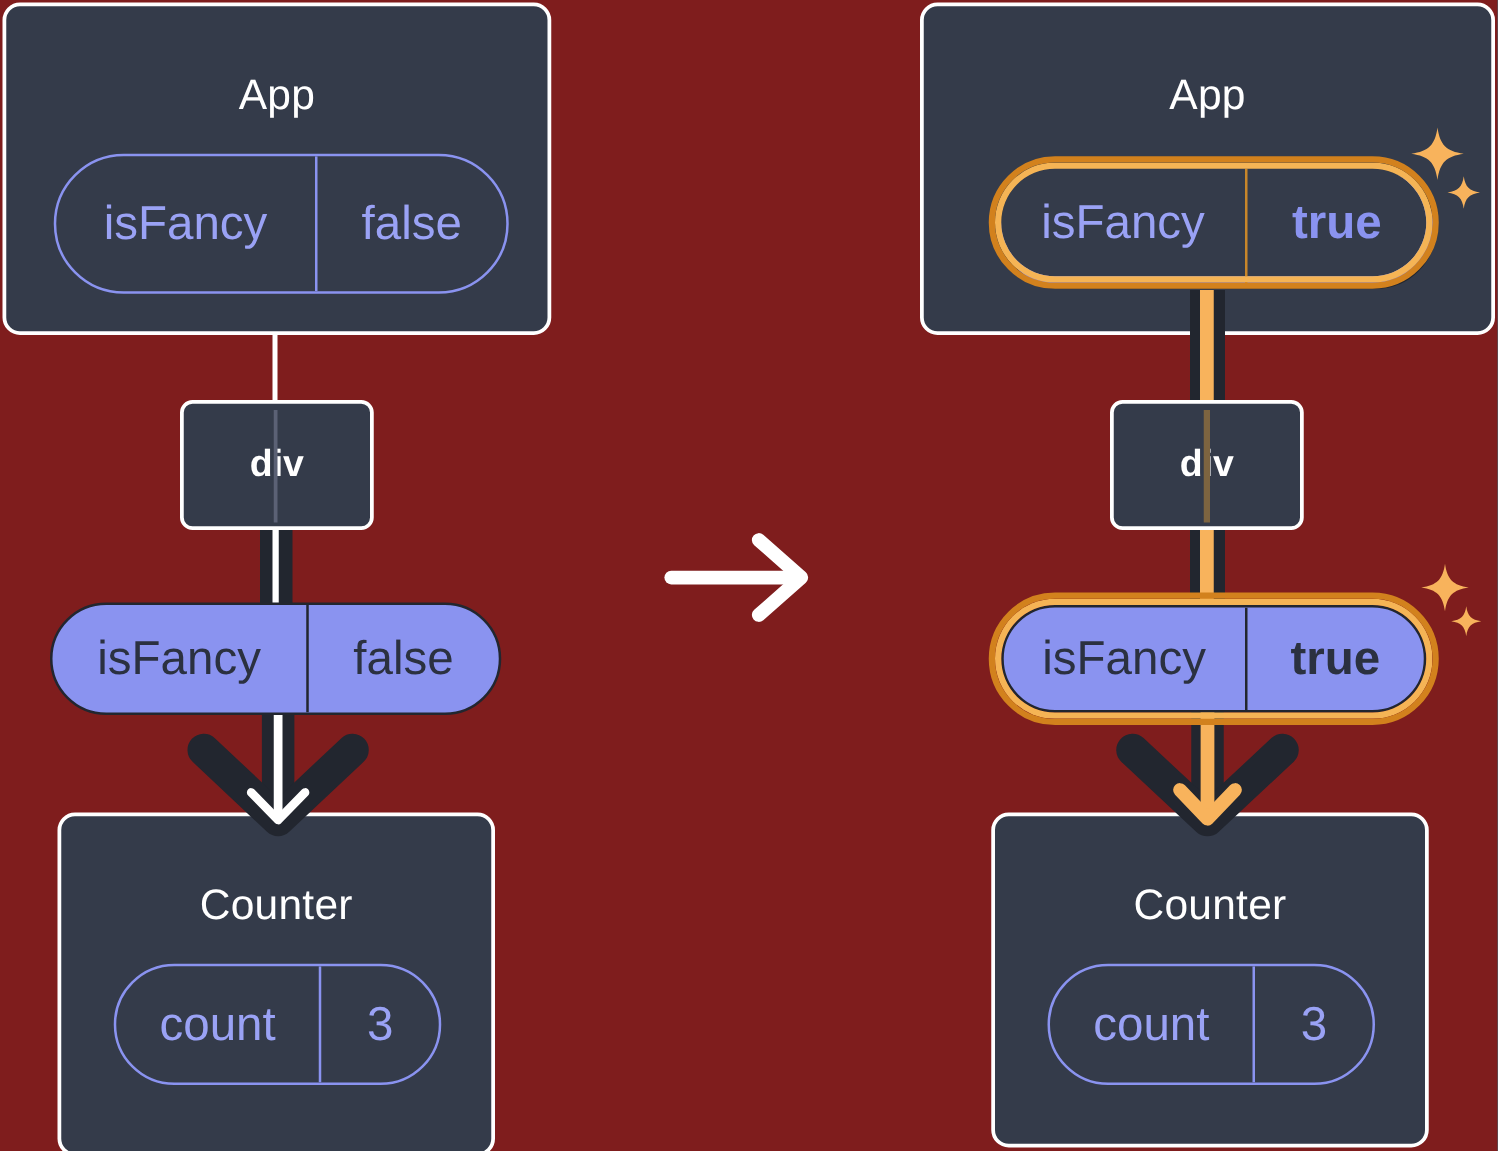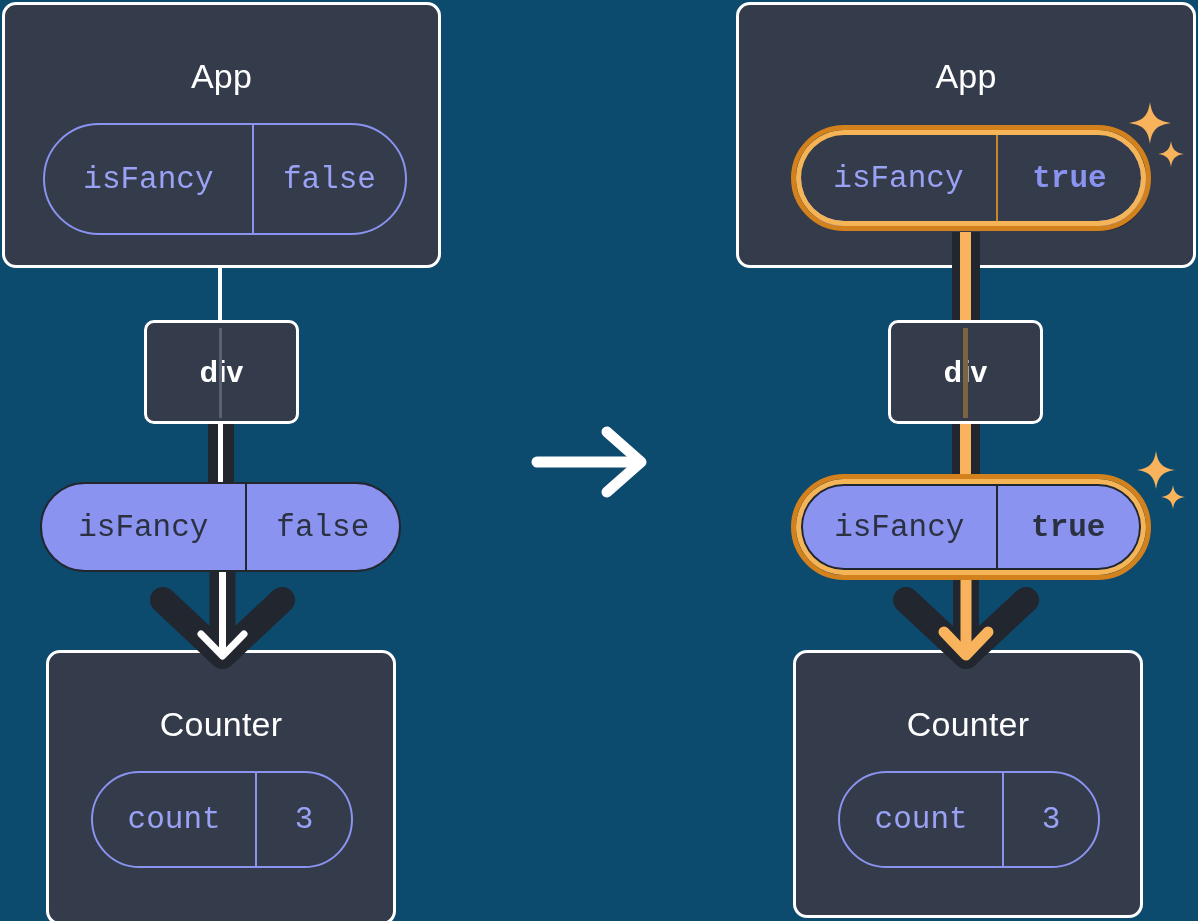--- a/index.html
+++ b/index.html
@@ -10,21 +10,21 @@
   body {
     width: 1198px; height: 921px;
     overflow: hidden;
     font-family: "Liberation Sans", sans-serif;
     position: relative;
   }
   .stage {
     position: absolute;
     left: 0; top: 0;
     width: 1198px; height: 921px;
-    background: #0c4a6e;
+    background: #7f1d1d;
   }
 
   
   .panel {
     position: absolute;
     background: #343b4a;
     border: 3px solid #ffffff;
     border-radius: 14px;
     box-sizing: border-box;
   }
@@ -81,24 +81,23 @@
   .pill.filled .pill-val {
     color: #2b3140;
   }
   .pill.filled .pill-val {
     border-left: 2px solid #22262f;
   }
   .pill-key, .pill-val {
     display: flex;
     align-items: center;
     justify-content: center;
-    font-size: 31px;
+    font-size: 38px;
     line-height: 1;
     white-space: nowrap;
-    font-family: Liberation Mono, monospace;
   }
   .pill-val.bold { font-weight: 700; }
 
   
   .ring {
     position: absolute;
     border-radius: 999px;
     box-sizing: border-box;
     border: 5px solid #d2811d;
     box-shadow: inset 0 0 0 5px #f5b455;

